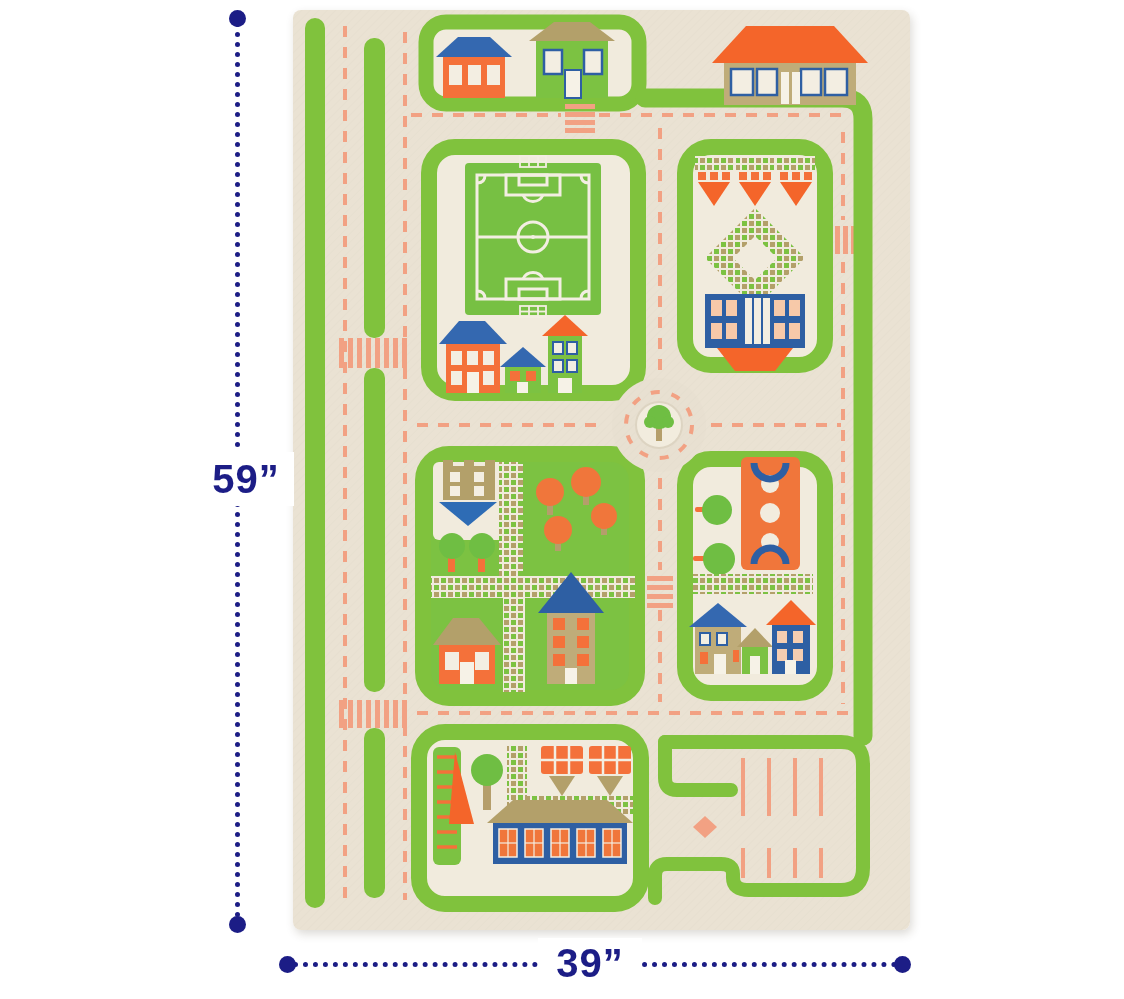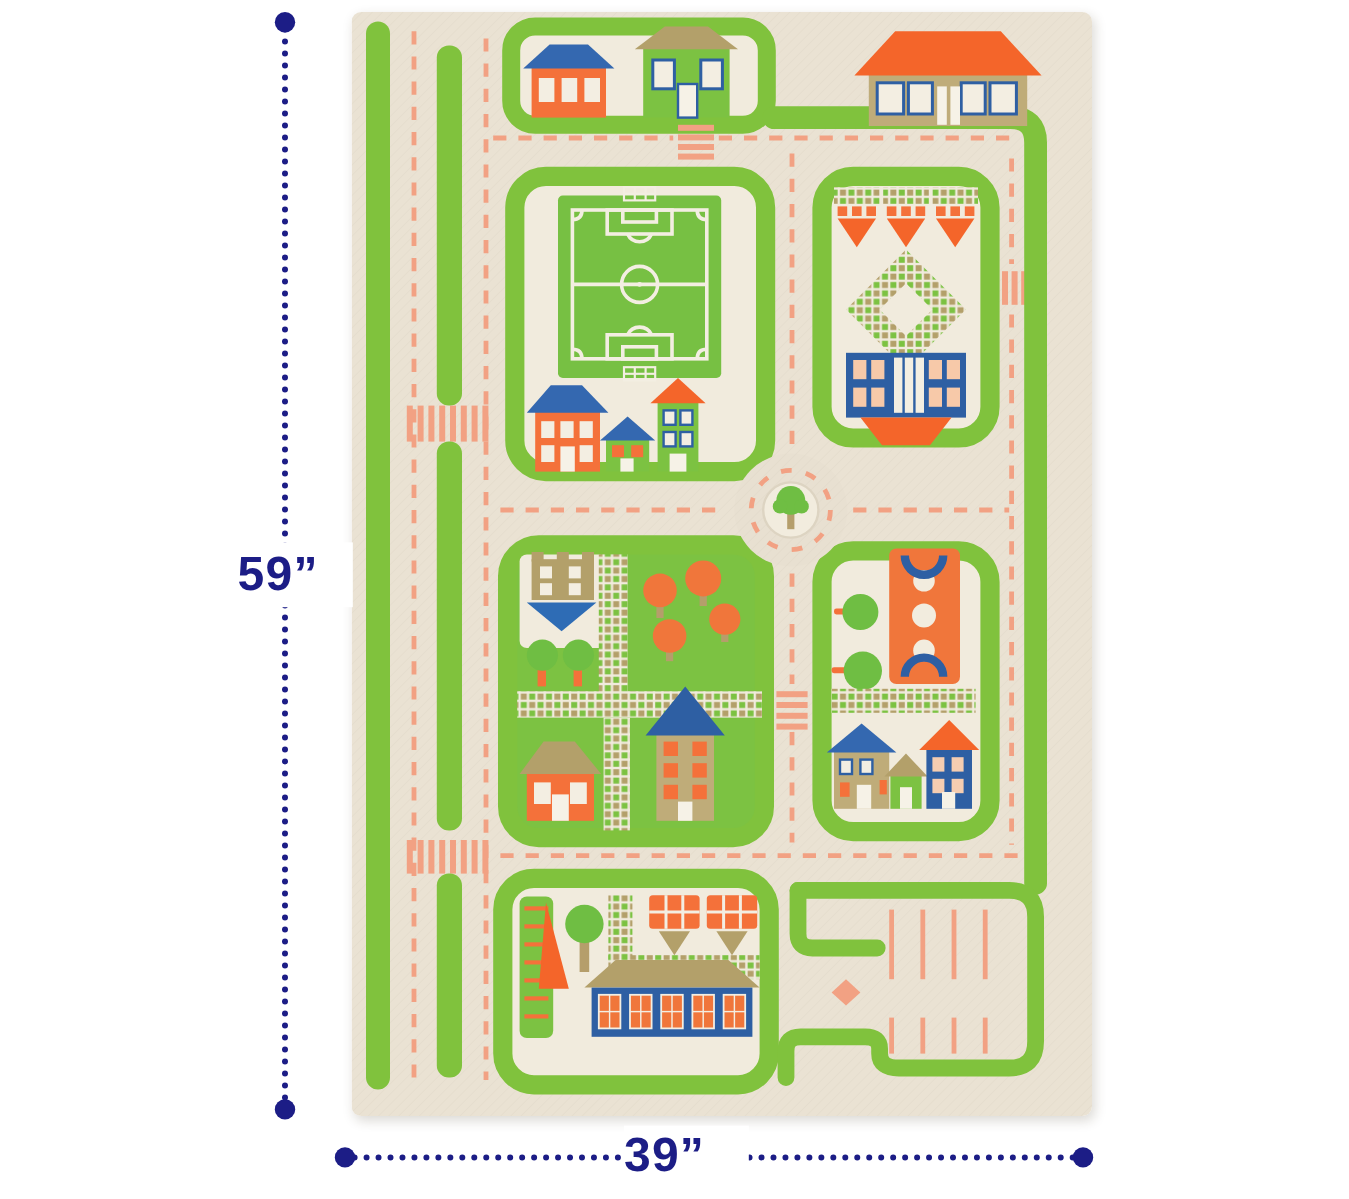--- a/index.html
+++ b/index.html
@@ -6,23 +6,23 @@
   .canvas{position:relative;width:1124px;height:999px;background:#ffffff;overflow:hidden;
           font-family:"Liberation Sans", sans-serif;}
   .rug-wrap{position:absolute;left:293px;top:10px;width:617px;height:920px;
             border-radius:8px;box-shadow:2px 4px 10px rgba(60,50,30,.18);}
   .dim-line-v{position:absolute;left:235px;top:22px;height:896px;width:0;
               border-left:5px dotted #1c1d86;}
   .dim-line-h{position:absolute;left:293px;top:962px;width:604px;height:0;
               border-top:5px dotted #1c1d86;}
   .dot-big{position:absolute;width:17px;height:17px;border-radius:50%;background:#1c1d86;}
   .dim-label{position:absolute;background:#ffffff;color:#1c1d86;font-weight:bold;
-             font-size:40px;letter-spacing:1px;text-align:left;line-height:1.1;}
+             font-size:40px;letter-spacing:1px;text-align:center;line-height:1.1;}
   .dim-label.v{left:198px;top:452px;width:96px;height:54px;line-height:54px;}
-  .dim-label.h{left:520px;top:938px;width:104px;height:50px;line-height:50px;}
+  .dim-label.h{left:538px;top:938px;width:104px;height:50px;line-height:50px;}
 </style>
 </head>
 <body>
 
 <div class="canvas">
 
   <div class="rug-wrap">
   <svg viewBox="0 0 617 920" width="617" height="920" xmlns="http://www.w3.org/2000/svg">
     <defs>
       <pattern id="weave" width="6" height="6" patternUnits="userSpaceOnUse" patternTransform="rotate(45)">

